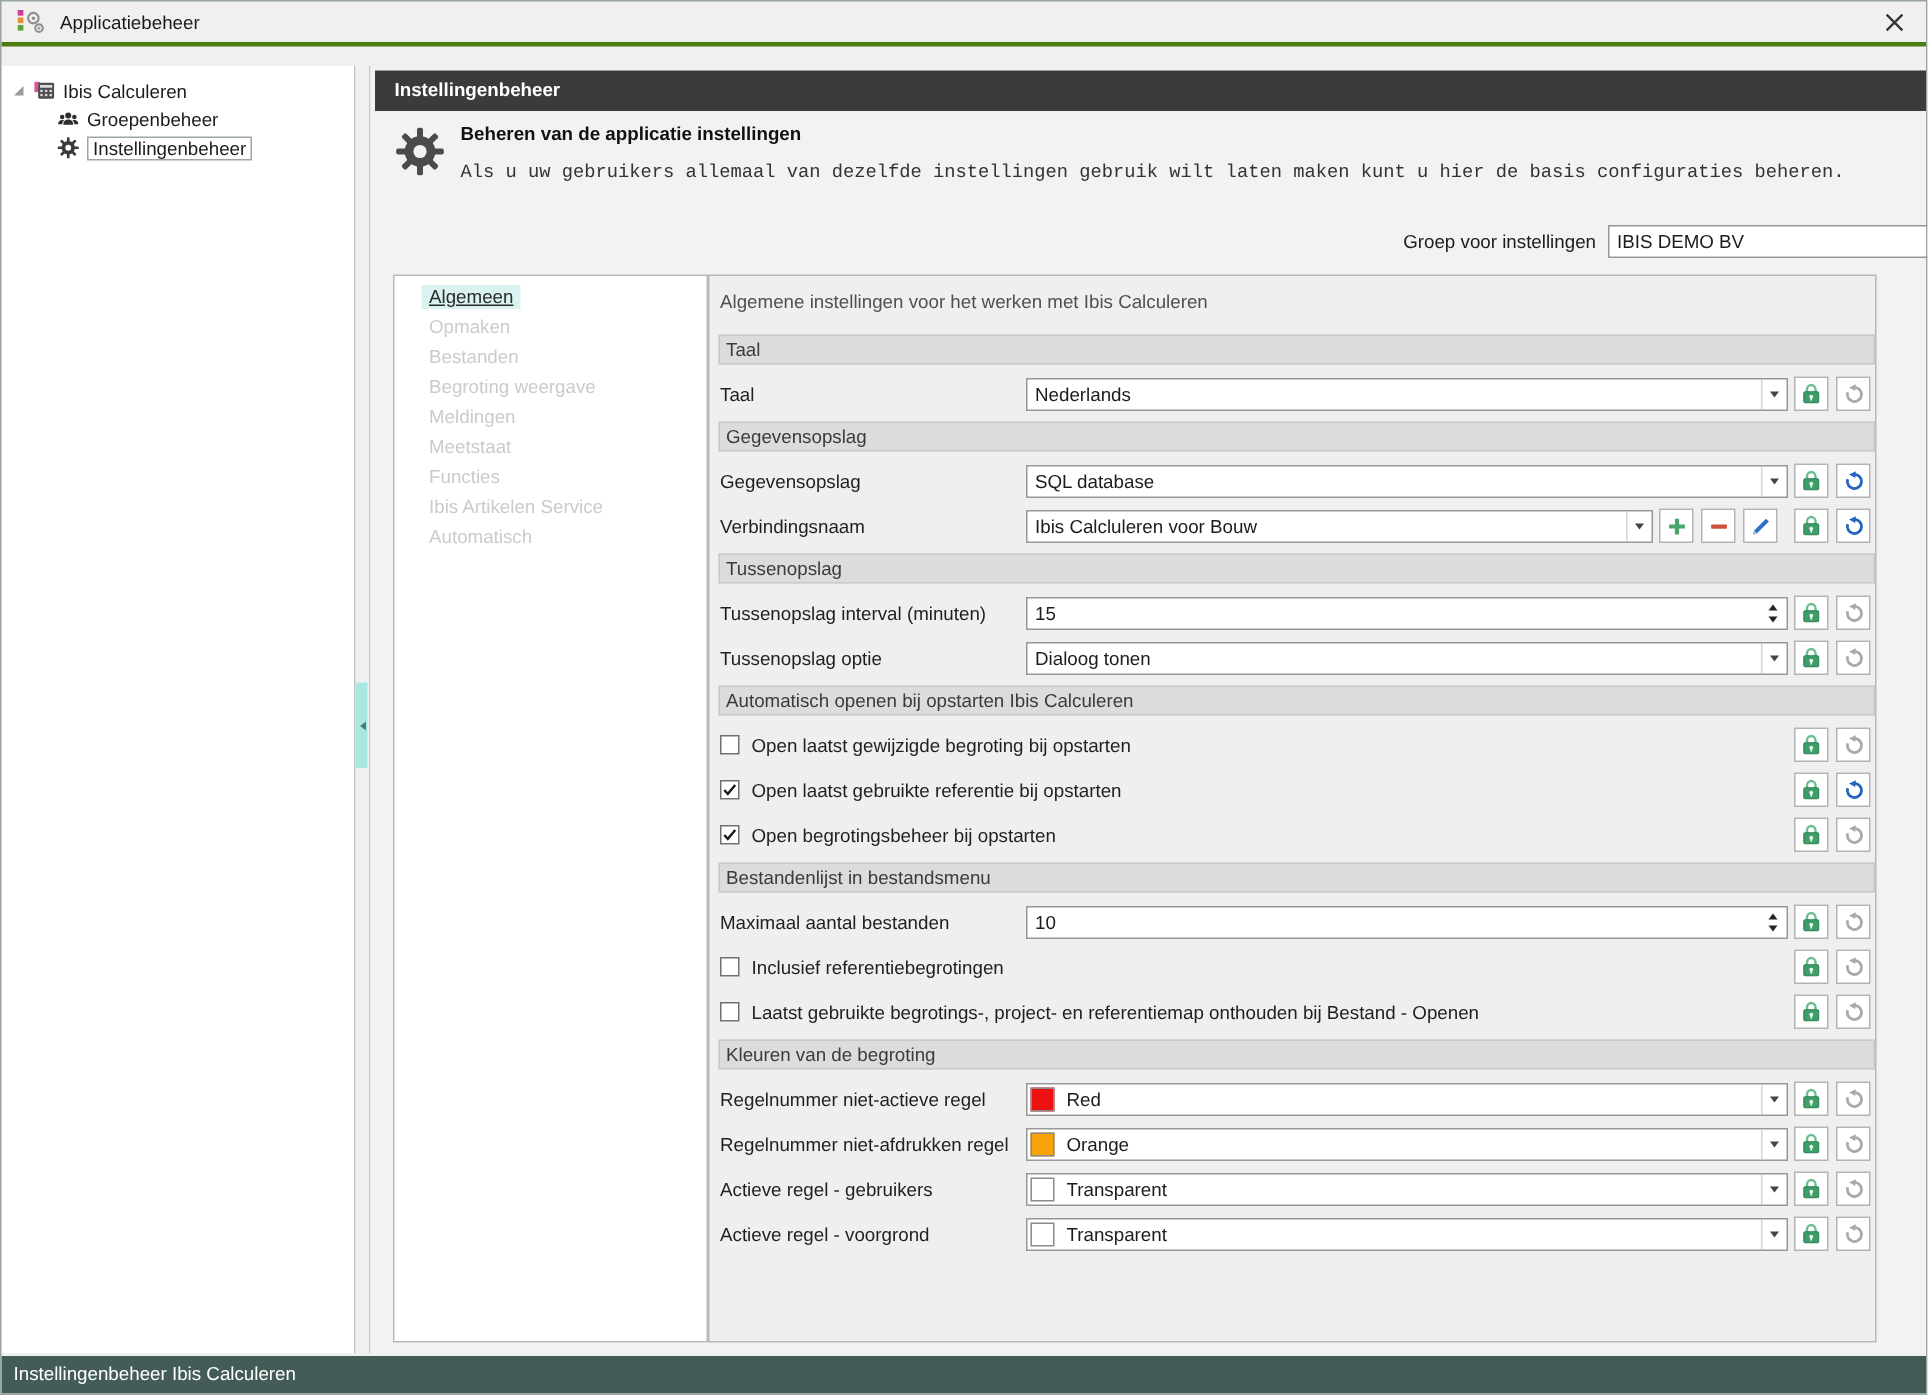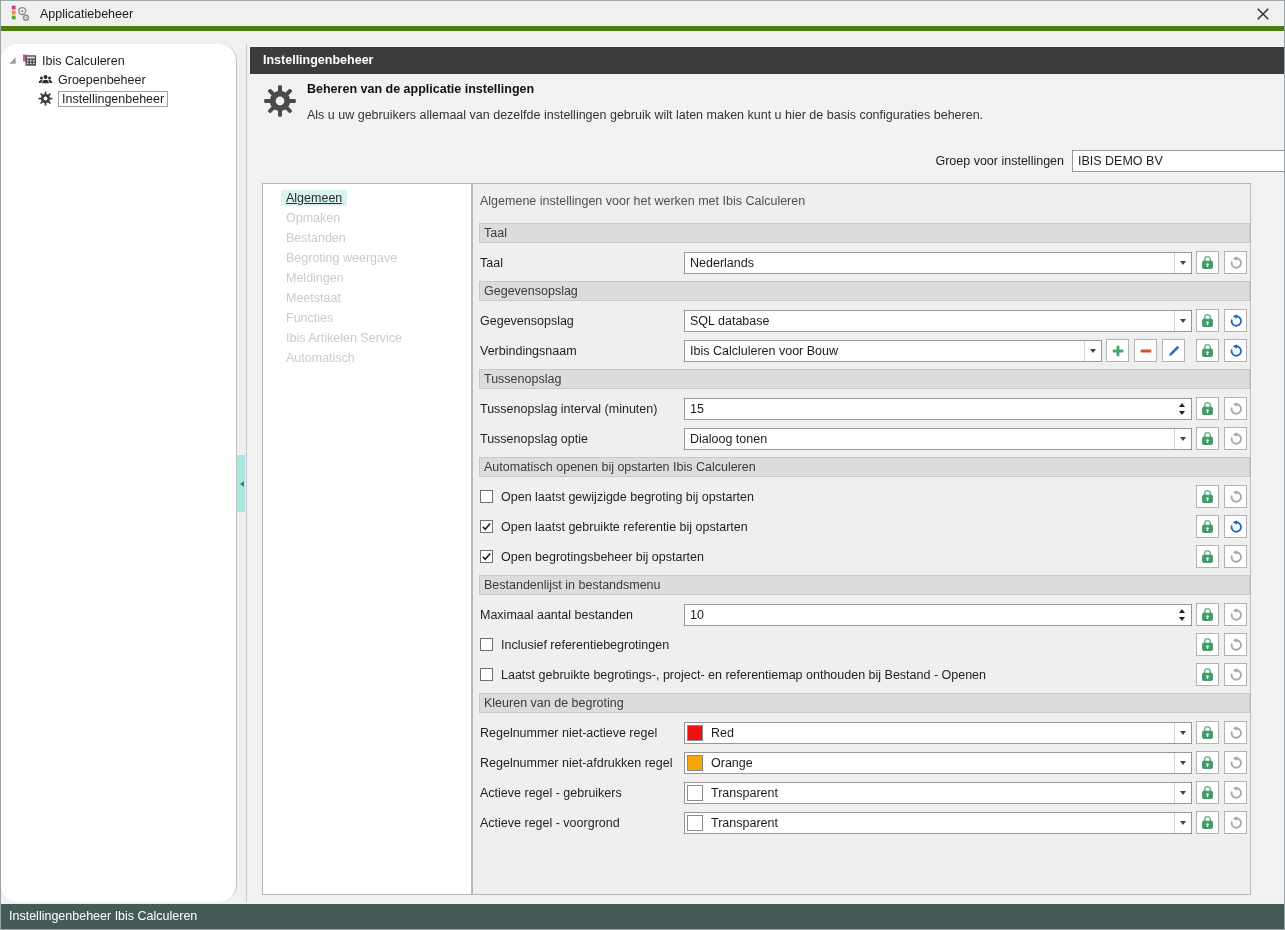--- a/index.html
+++ b/index.html
@@ -10,50 +10,50 @@
     font-family:"Liberation Sans", sans-serif;
     font-size:12.5px;
     color:#1c1c1c;
     overflow:hidden;
   }
   .frame { position:absolute; inset:0; border:1px solid #98a5a4; pointer-events:none; z-index:99; }
 
   
   .titlebar {
     position:absolute; left:1px; top:1px; right:1px; height:30px;
-    background:#f0f0f0; border-bottom:5px solid #4d7c0f;
+    background:#f0f0f0; border-bottom:3px solid #4d7c0f;
     display:flex; align-items:center; padding:0 12px 0 10px; gap:9px;
   }
   .titlebar .app-title { color:#1a1a1a; }
   .close-btn { margin-left:auto; width:18px; height:18px; display:flex; align-items:center; justify-content:center; color:#333; cursor:default; background:none; border:none; }
 
   
   .tree {
     position:absolute; left:1px; top:44px; width:236px; height:858px;
-    background:#ffffff; border-right:1px solid #c0c0c0; padding-top:7px;border-radius:17px;
+    background:#ffffff; border-right:1px solid #c0c0c0; padding-top:7px;
   }
   .tree-row { display:flex; align-items:center; height:19px; gap:5px; }
   .tree-row.root { padding-left:7px; }
   .tree-row.child { padding-left:37px; }
   .focusbox { border:1px solid #9aa7a6; padding:0 3px; }
 
   
   .splitter { position:absolute; left:237px; top:44px; width:10px; height:858px; background:#f0f0f0; border-right:1px solid #c8c8c8; }
   .grip { position:absolute; left:0; right:1px; top:411px; height:57px; background:#a9e8e1; display:flex; align-items:center; justify-content:center; }
   .grip i { width:0; height:0; border:3px solid transparent; border-right:4px solid #4c7a74; margin-right:2px; }
 
   
   .main { position:absolute; left:247px; top:44px; width:1037px; height:858px; background:#f2f2f2; }
   .caption {
     position:absolute; left:3px; right:0; top:3px; height:27px;
     background:#3b3b3b; color:#ffffff; font-weight:bold; line-height:27px; padding-left:13px;
   }
   .head-gear { position:absolute; left:16px; top:40px; width:34px; height:34px; color:#4b4b4b; --hole:#f2f2f2; }
   .head-heading { position:absolute; left:60px; top:38px; font-weight:bold; color:#111; }
-  .head-desc { position:absolute; left:60px; top:64px; color:#333; }
+  .head-desc { position:absolute; left:60px; top:64px; color:#333;font-family:Liberation Mono, monospace; }
   .group-label { position:absolute; left:0; top:110px; width:817px; text-align:right; color:#1b1b1b; }
   .group-combo { position:absolute; left:825px; top:106px; width:204px; height:21px; }
 
   
   .tabs { position:absolute; left:15px; top:139px; width:210px; height:712px; background:#fff; border:1px solid #b9b9b9; padding-top:5px; }
   .tab-item { height:20px; line-height:19px; padding-left:23px; color:#c8ccce; cursor:default; }
   .tab-item.selected { color:#2b2b2b; }
   .tab-item.selected span { background:#d9f4f0; padding:1px 5px; margin-left:-5px;text-decoration:underline; }
 
   

